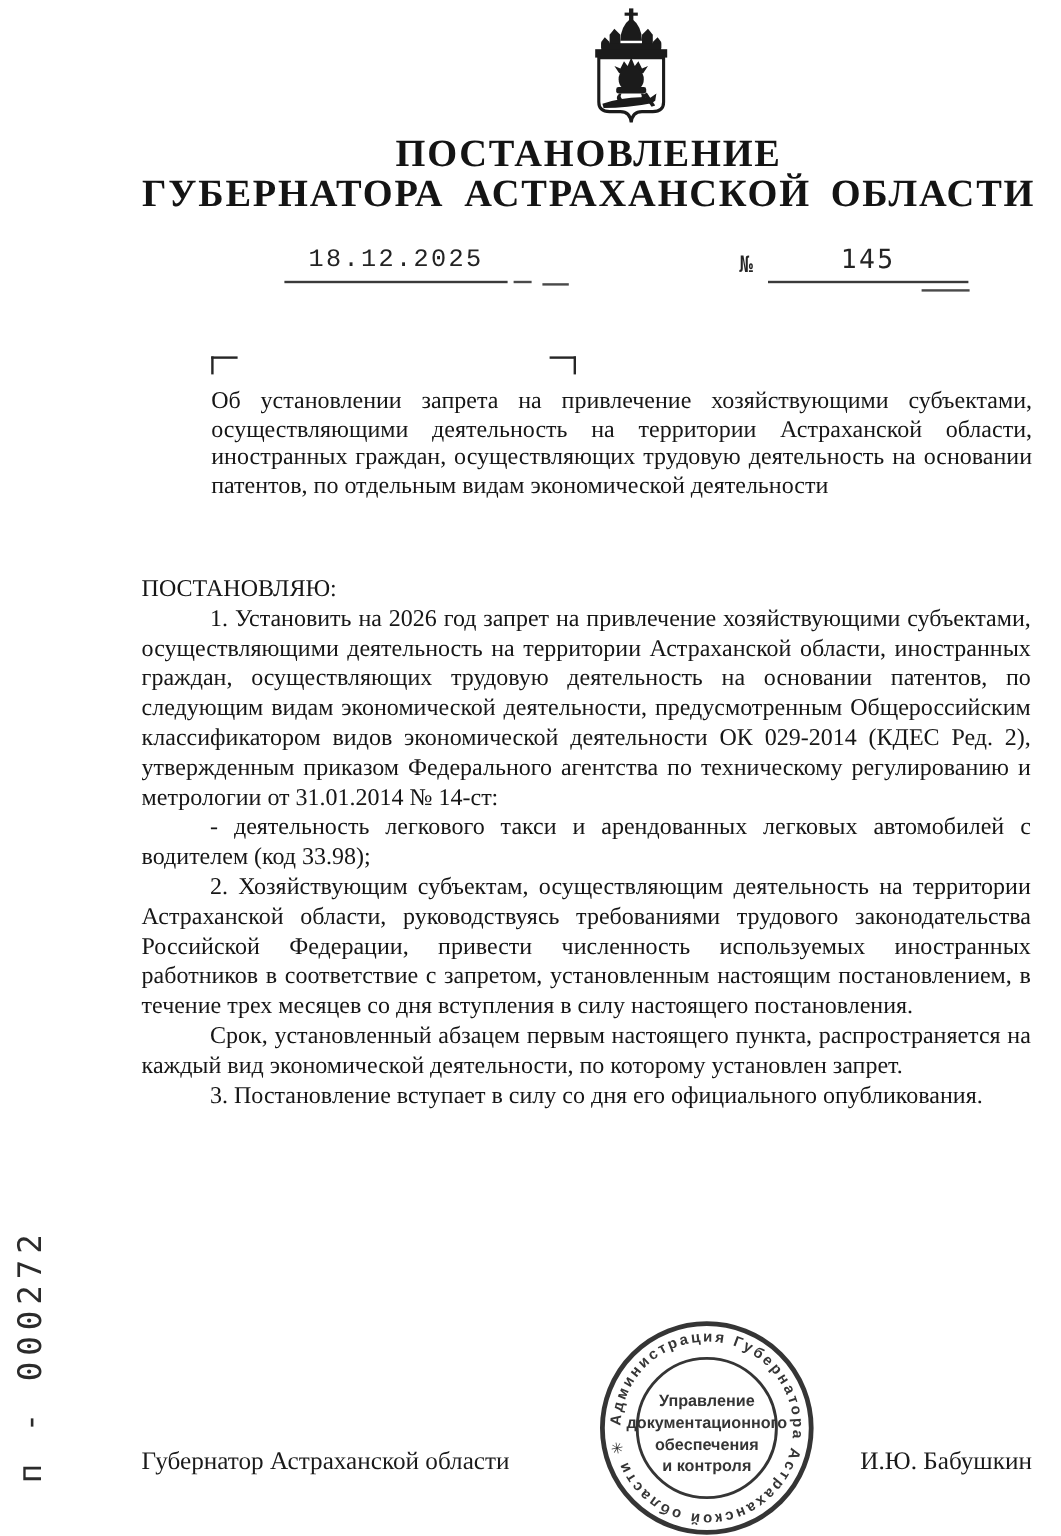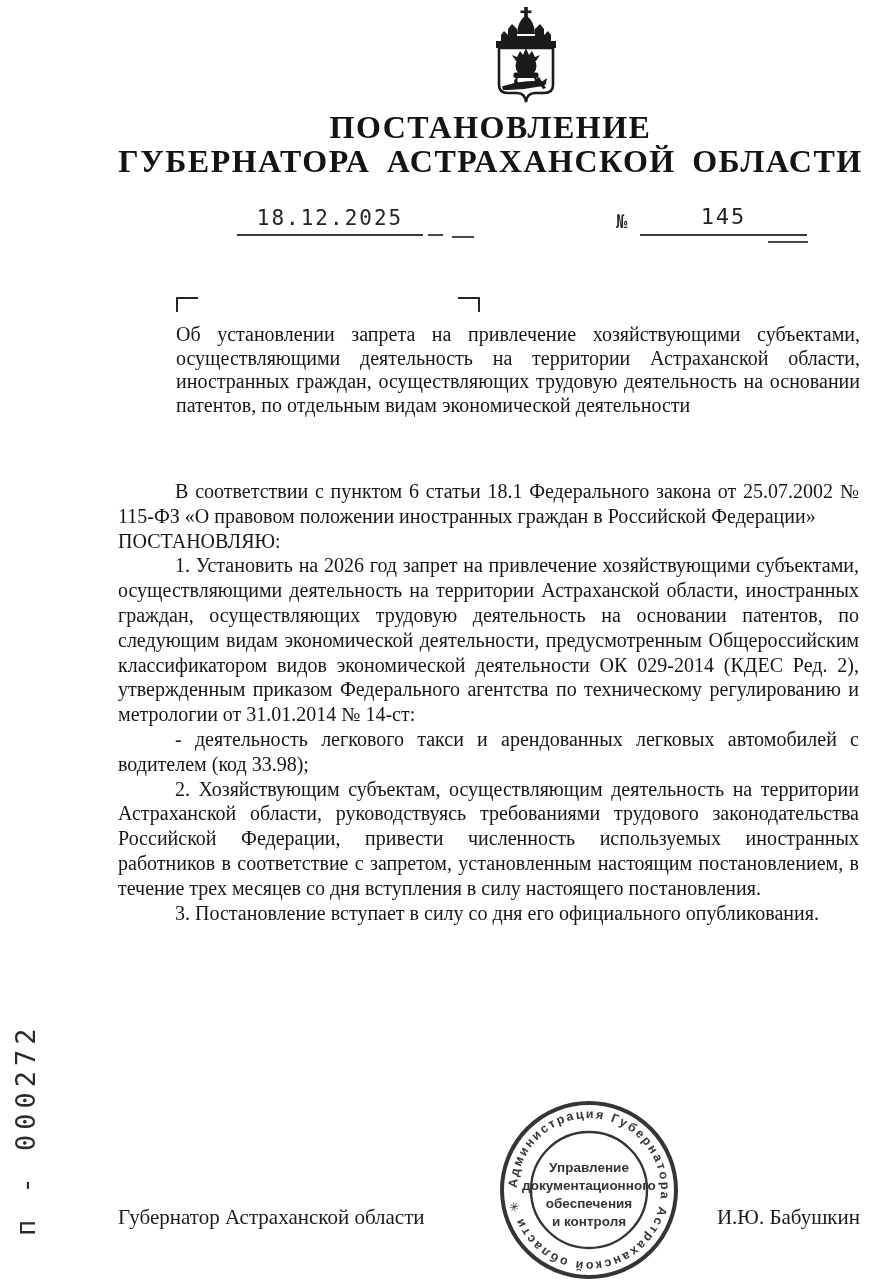--- a/index.html
+++ b/index.html
@@ -21,21 +21,21 @@
     position:absolute;left:118px;top:110px;width:745px;
     text-align:center;font-weight:bold;font-size:32px;line-height:34px;
     letter-spacing:1.5px;color:#141414;
   }
   .doc-title .line2{word-spacing:7px;}
 
   
   .ref-row{position:absolute;left:0;top:200px;width:884px;height:50px;font-family:"DejaVu Sans Mono","Liberation Mono",monospace;}
   .date-text{
     position:absolute;left:237px;top:6px;width:186px;text-align:center;
-    font-size:21px;letter-spacing:2px;color:#242424;
+    font-size:21px;letter-spacing:2px;color:#242424;font-family:Liberation Mono, monospace;
   }
   .date-rule{position:absolute;left:237px;top:34px;width:186px;border-bottom:2px solid #3a3a3a;}
   .dash-a{position:absolute;left:428px;top:34px;width:15px;border-bottom:2px solid #4a4a4a;}
   .dash-b{position:absolute;left:452px;top:36px;width:22px;border-bottom:2px solid #4a4a4a;}
   .num-sign{position:absolute;left:616px;top:10px;font-size:19px;color:#242424;}
   .num-text{
     position:absolute;left:640px;top:4px;width:167px;text-align:center;
     font-size:22px;letter-spacing:2px;color:#242424;
   }
   .num-rule{position:absolute;left:640px;top:34px;width:167px;border-bottom:2px solid #3a3a3a;}
@@ -133,25 +133,25 @@
   </div>
 
   <div class="crop-left"></div>
   <div class="crop-right"></div>
 
   <div class="subject">
     <p>Об установлении запрета на привлечение хозяйствующими субъектами, осуществляющими деятельность на территории Астраханской области, иностранных граждан, осуществляющих трудовую деятельность на основании патентов, по отдельным видам экономической деятельности</p>
   </div>
 
   <div class="body-text">
-    <p>В соответствии с пунктом 6 статьи 18.1 Федерального закона от 25.07.2002 № 115-ФЗ «О правовом положении иностранных граждан в Российской Федерации»</p>
     <p class="no-indent">ПОСТАНОВЛЯЮ:</p>
     <p>1. Установить на 2026 год запрет на привлечение хозяйствующими субъектами, осуществляющими деятельность на территории Астраханской области, иностранных граждан, осуществляющих трудовую деятельность на основании патентов, по следующим видам экономической деятельности, предусмотренным Общероссийским классификатором видов экономической деятельности ОК 029-2014 (КДЕС Ред. 2), утвержденным приказом Федерального агентства по техническому регулированию и метрологии от 31.01.2014 № 14-ст:</p>
     <p>- деятельность легкового такси и арендованных легковых автомобилей с водителем (код 33.98);</p>
     <p>2. Хозяйствующим субъектам, осуществляющим деятельность на территории Астраханской области, руководствуясь требованиями трудового законодательства Российской Федерации, привести численность используемых иностранных работников в соответствие с запретом, установленным настоящим постановлением, в течение трех месяцев со дня вступления в силу настоящего постановления.</p>
+    <p>Срок, установленный абзацем первым настоящего пункта, распространяется на каждый вид экономической деятельности, по которому установлен запрет.</p>
     <p>3. Постановление вступает в силу со дня его официального опубликования.</p>
   </div>
 
   <div class="sig-row">
     <span>Губернатор Астраханской области</span>
     <span>И.Ю. Бабушкин</span>
   </div>
 
   <svg class="stamp" width="186" height="186" viewBox="0 0 186 186">
     <circle cx="93" cy="93" r="87" fill="none" stroke="#232323" stroke-width="4"></circle>

